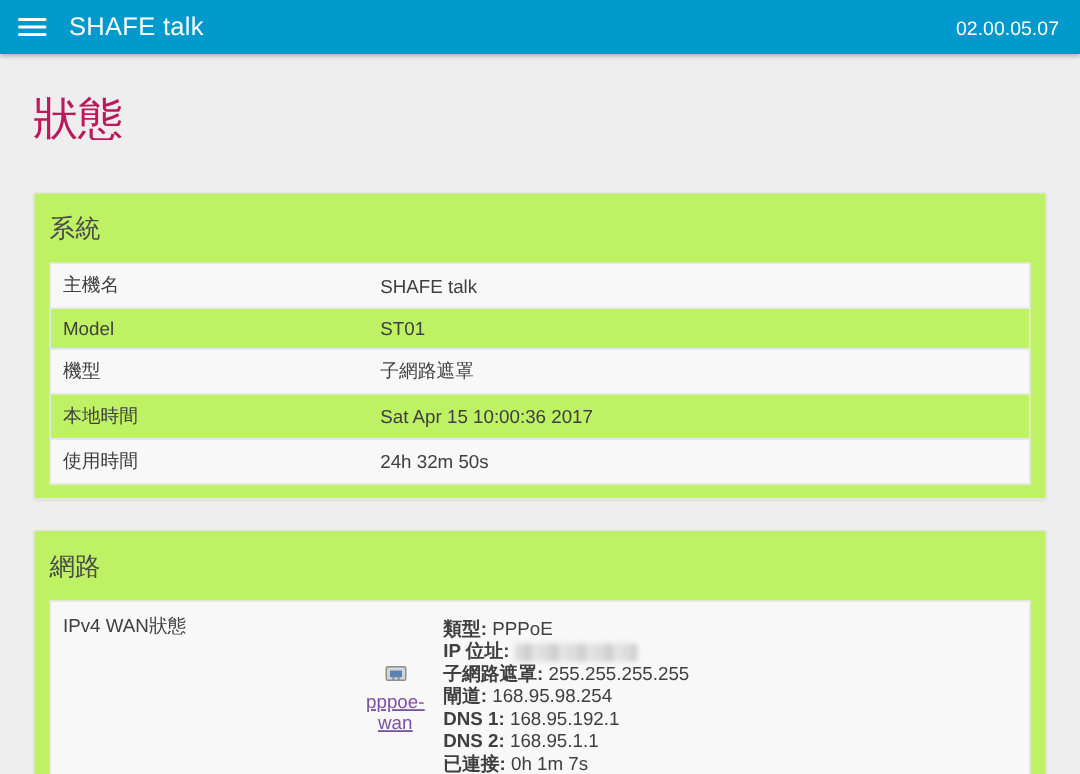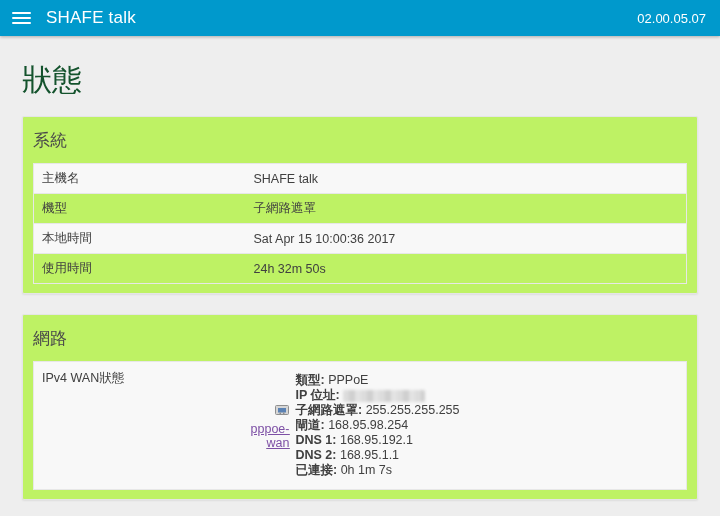--- a/index.html
+++ b/index.html
@@ -25,23 +25,23 @@
   .hamburger i { display:block; height:2px; background:#fff; border-radius:1px; }
   .app-title { color:#fff; font-size:17px; margin-left:15px; letter-spacing:.2px; cursor:pointer; }
   .app-version { color:#fff; font-size:13px; margin-left:auto;text-align:center; }
 
   
   .content { padding:0 22px; }
   .page-title {
     font-size:30px;
     line-height:40px;
     font-weight:400;
-    color:#14532d;
+    color:#be185d;
     margin-top:24px;
-    margin-bottom:16px;
+    margin-bottom:28px;
   }
 
   .card {
     background:#bef264;
     border:1px solid #e5e5e5;
     border-radius:2px;
     box-shadow:0 1px 2px rgba(0,0,0,.07);
     padding:12px 10px 9px 10px;
     margin-bottom:20px;
   }
@@ -59,21 +59,21 @@
   table.kv tr:nth-child(odd) { background: var(--stripe, #f8f8f8); }
   table.kv td { padding:6px 8px; vertical-align:middle; }
   table.kv td.k { width:212px; }
 
   
   table.kv td.k-net { width:196px; vertical-align:top; padding-top:8px; }
   .wan-cell { display:flex; align-items:center; padding:5px 0 5px 0; }
   .iface-col {
     width:52px;
     flex:0 0 52px;
-    text-align:right;
+    text-align:center;
     margin-right:6px;
     text-decoration:underline;
   }
   .iface-col svg { display:inline-block; margin-bottom:1px; }
   .iface-link {
     display:block;
     color: var(--link, #7d4fa5);
     text-decoration:underline;
     font-size:12.5px;
     line-height:14px;
@@ -112,20 +112,24 @@
 
   <div class="card">
     <div class="card-title">系統</div>
     <table class="kv">
       <tbody>
           <tr>
         <td class="k">主機名</td>
         <td>SHAFE talk</td>
       </tr>
       <tr>
+        <td class="k">Model</td>
+        <td>ST01</td>
+      </tr>
+      <tr>
         <td class="k">機型</td>
         <td>子網路遮罩</td>
       </tr>
       <tr>
         <td class="k">本地時間</td>
         <td>Sat Apr 15 10:00:36 2017</td>
       </tr>
       <tr>
         <td class="k">使用時間</td>
         <td>24h 32m 50s</td>

